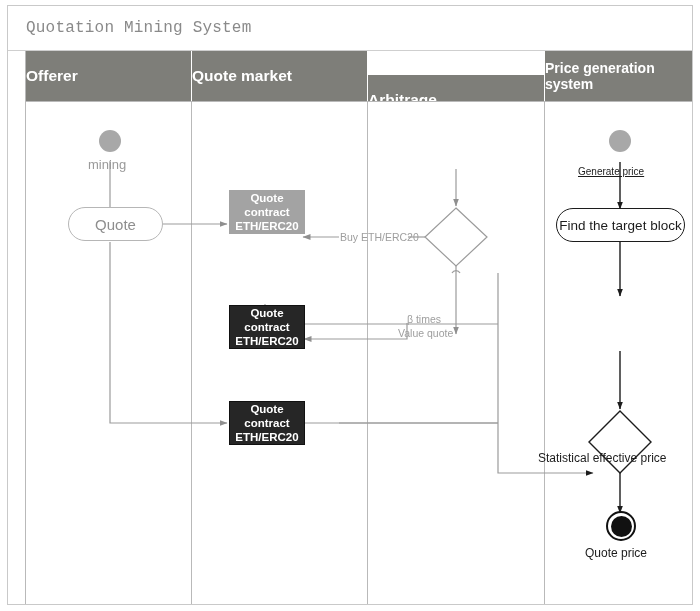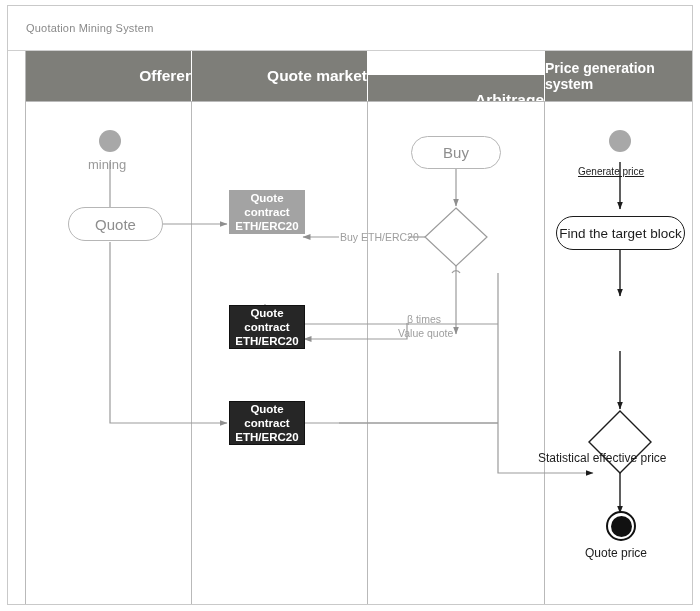--- a/index.html
+++ b/index.html
@@ -34,23 +34,24 @@
     width: 684px;
     height: 45px;
     box-sizing: border-box;
     border-bottom: 1px solid #cfcfcf;
     display: flex;
     align-items: center;
     padding-left: 18px;
     background: #ffffff;
   }
   .titlebar .title-text {
-    font-size: 11px;
+    font-size: 16px;
     color: #8a8a8a;
     letter-spacing: 0.2px;
+    font-family: Liberation Mono, monospace;
   }
   
   .diagram {
     position: absolute;
     left: 8px;
     top: 51px;
     width: 684px;
     height: 553px;
   }
   
@@ -67,21 +68,21 @@
   
   .lane-head {
     position: absolute;
     top: 0px;
     height: 50px;
     background: #7e7e79;
     border-right: 1px solid #ffffff;
     box-sizing: border-box;
     display: flex;
     align-items: center;
-    justify-content: flex-end;
+    justify-content: flex-start;
     color: #ffffff;
     font-weight: bold;
   }
   .lane-head.big { font-size: 15.5px; }
   .lane-head.small { font-size: 14px; }
   .lane-head.last { border-right: none; }
   
   .lane-body {
     position: absolute;
     top: 50px;
@@ -287,30 +288,27 @@
     </div>
     <div class="node box-dark" style="left:221px; top:254px; width:76px; height:44px;">
       <span>Quote contract</span>
       <span>ETH/ERC20</span>
     </div>
     <div class="node box-dark" style="left:221px; top:350px; width:76px; height:44px;">
       <span>Quote contract</span>
       <span>ETH/ERC20</span>
     </div>
 
-    <div class="node rounded-light" style="left:403px; top:85px; width:90px; height:33px;">
-      <span>Buy</span>
-    </div>
     <div class="label gray-small" style="left:332px; top:180px;">Buy ETH/ERC20</div>
     <div class="label gray-small" style="left:399px; top:262px;">β times</div>
     <div class="label gray-small" style="left:390px; top:276px;">Value quote</div>
 
     <div class="node start-dot" style="left:601px; top:79px; width:22px; height:22px;"></div>
     <div class="label dark-sm" style="left:570px; top:114px;">Generate price</div>
-    <div class="node rounded-dark" style="left:548px; top:157px; width:129px; height:34px;margin-top:8px;">
+    <div class="node rounded-dark" style="left:548px; top:157px; width:129px; height:34px;">
       <span>Find the target block</span>
     </div>
     <div class="label dark" style="left:530px; top:401px;">Statistical effective price</div>
 
     <div class="node end-dot-outer" style="left:598px; top:460px; width:30px; height:30px;">
       <div class="end-dot-inner" style="width:21px; height:21px;"></div>
     </div>
     <div class="label dark" style="left:577px; top:496px;">Quote price</div>
 
   </div>

